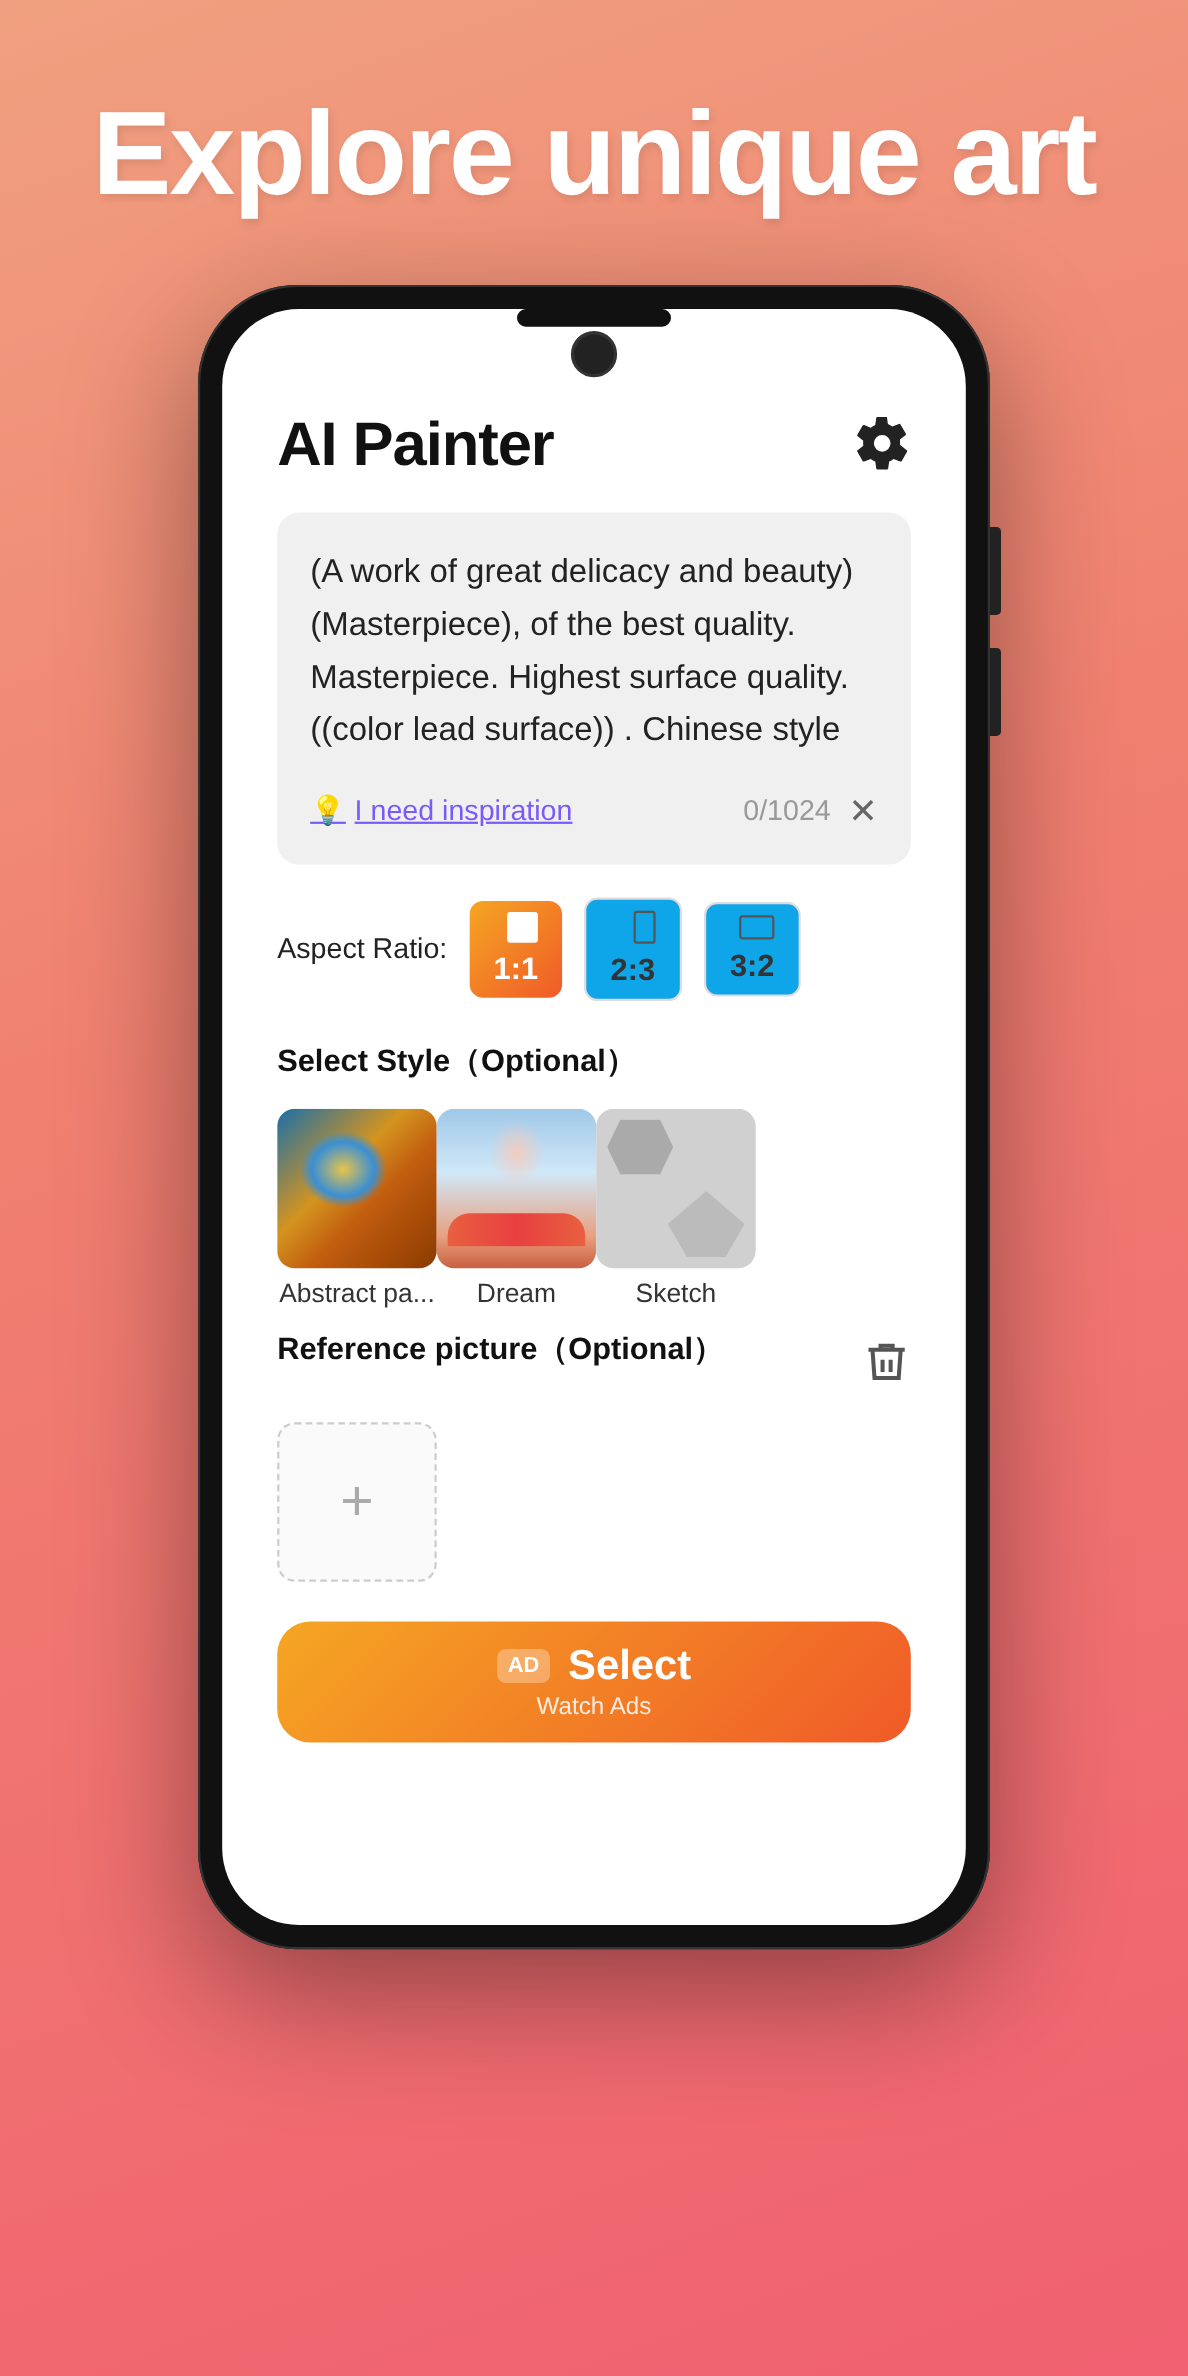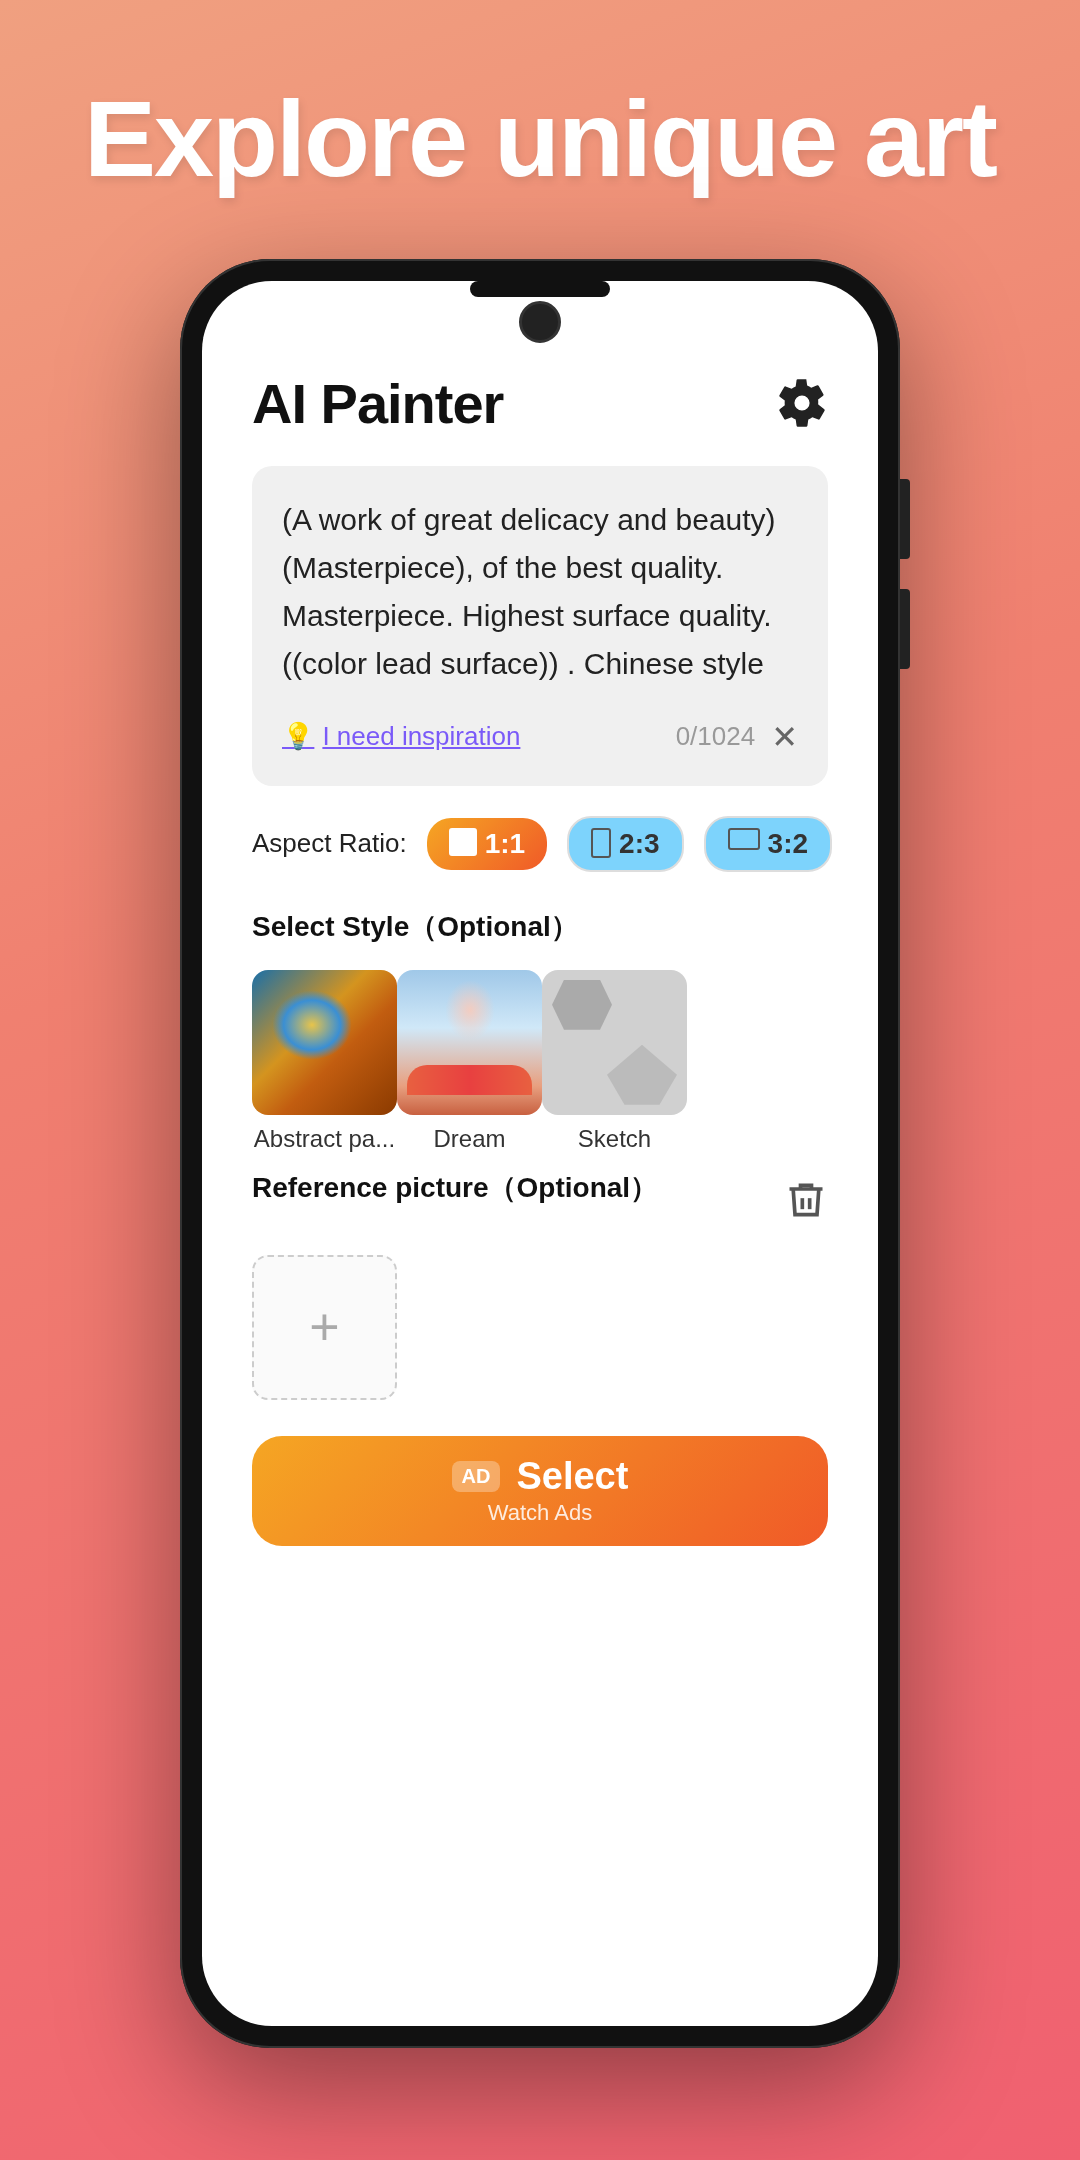--- a/index.html
+++ b/index.html
@@ -26,21 +26,21 @@
       text-shadow: 2px 4px 8px rgba(0,0,0,0.1);
     }
 
     .phone-wrapper {
       margin-top: 60px;
       position: relative;
     }
 
     .phone-outer {
       width: 720px;
-      height: 1789px;
+      height: 1513px;
       background: #111;
       border-radius: 90px;
       padding: 22px;
       box-shadow: 0 40px 120px rgba(0,0,0,0.4), inset 0 0 0 2px #333;
       position: relative;
     }
 
     .phone-notch-bar {
       width: 140px;
       height: 16px;
@@ -179,39 +179,40 @@
 
     .aspect-label {
       font-size: 26px;
       color: #222;
       font-weight: 500;
       white-space: nowrap;
     }
 
     .ratio-btn {
       display: flex;
-      align-items: flex-start;
+      align-items: flex-end;
       justify-content: center;
       gap: 8px;
-      border-radius: 24px;
+      border-radius: 12px;
       padding: 10px 22px;
       font-size: 28px;
       font-weight: 600;
       cursor: pointer;
       border: 2px solid #ddd;
+      flex-direction: column;
     }
 
     .ratio-btn.active {
       background: linear-gradient(135deg, #f5a623, #f05a28);
       color: white;
       border: none;
     }
 
     .ratio-btn.inactive {
-      background: #7dd3fc;
+      background: #0ea5e9;
       color: #333;
     }
 
     .square-icon {
       width: 28px;
       height: 28px;
       background: white;
       border: 2px solid white;
       border-radius: 3px;
     }

